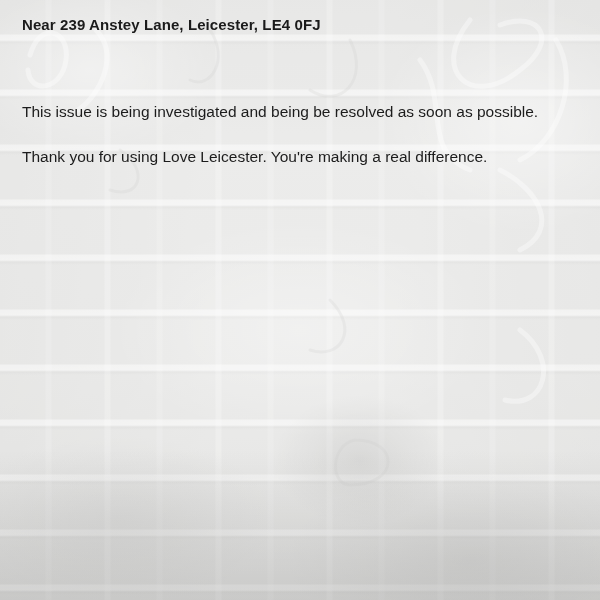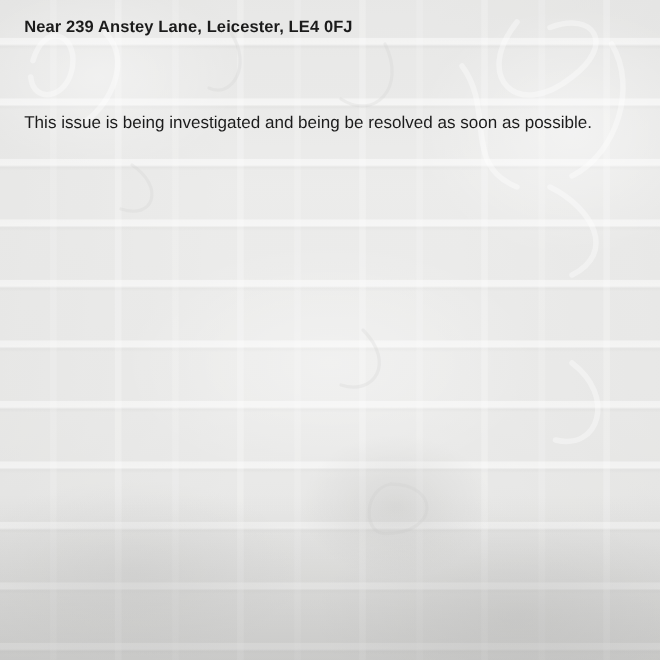--- a/index.html
+++ b/index.html
@@ -179,15 +179,16 @@
     </svg>
 
     <div class="wash"></div>
     <div class="bottom-shadow"></div>
   </div>
 
   <div class="header">Near 239 Anstey Lane, Leicester, LE4 0FJ</div>
 
   <div class="body-text">
     <p class="para">This issue is being investigated and being be resolved as soon as possible.</p>
+    <p class="para">Thank you for using Love Leicester. You're making a real difference.</p>
   </div>
 
 </div>
 
 </body></html>

